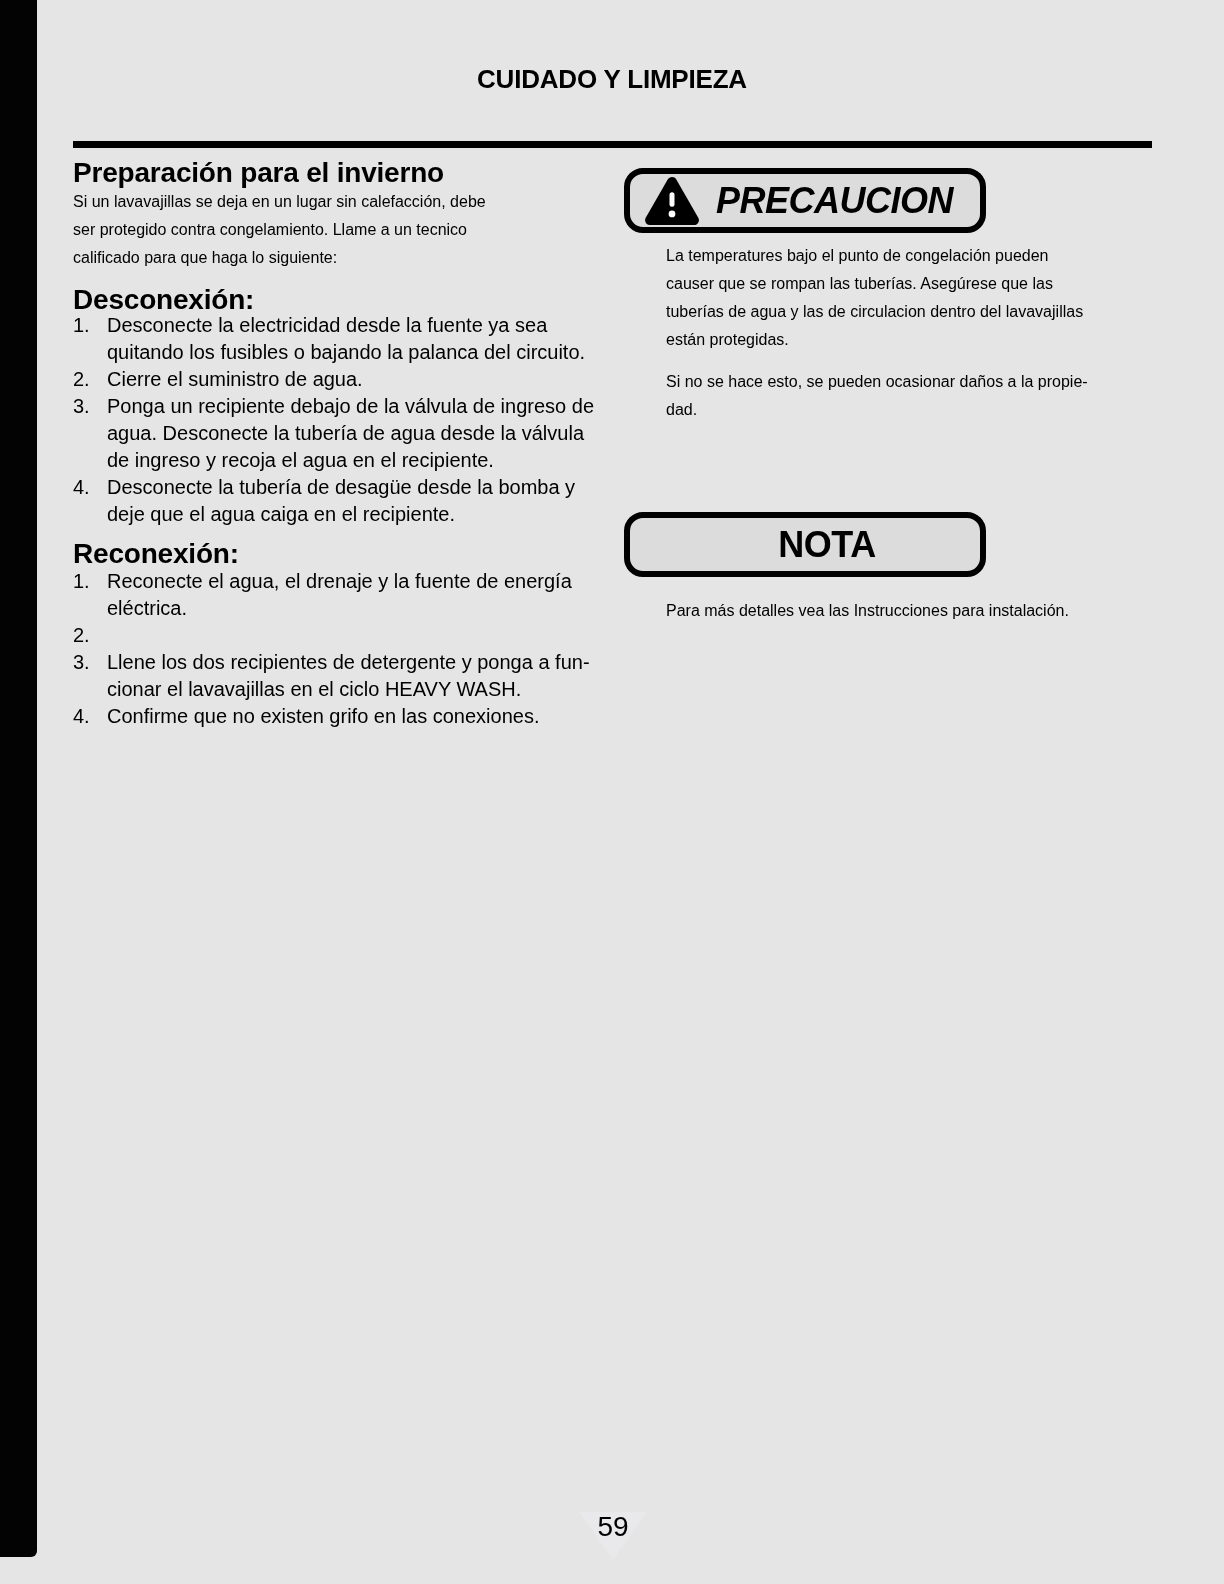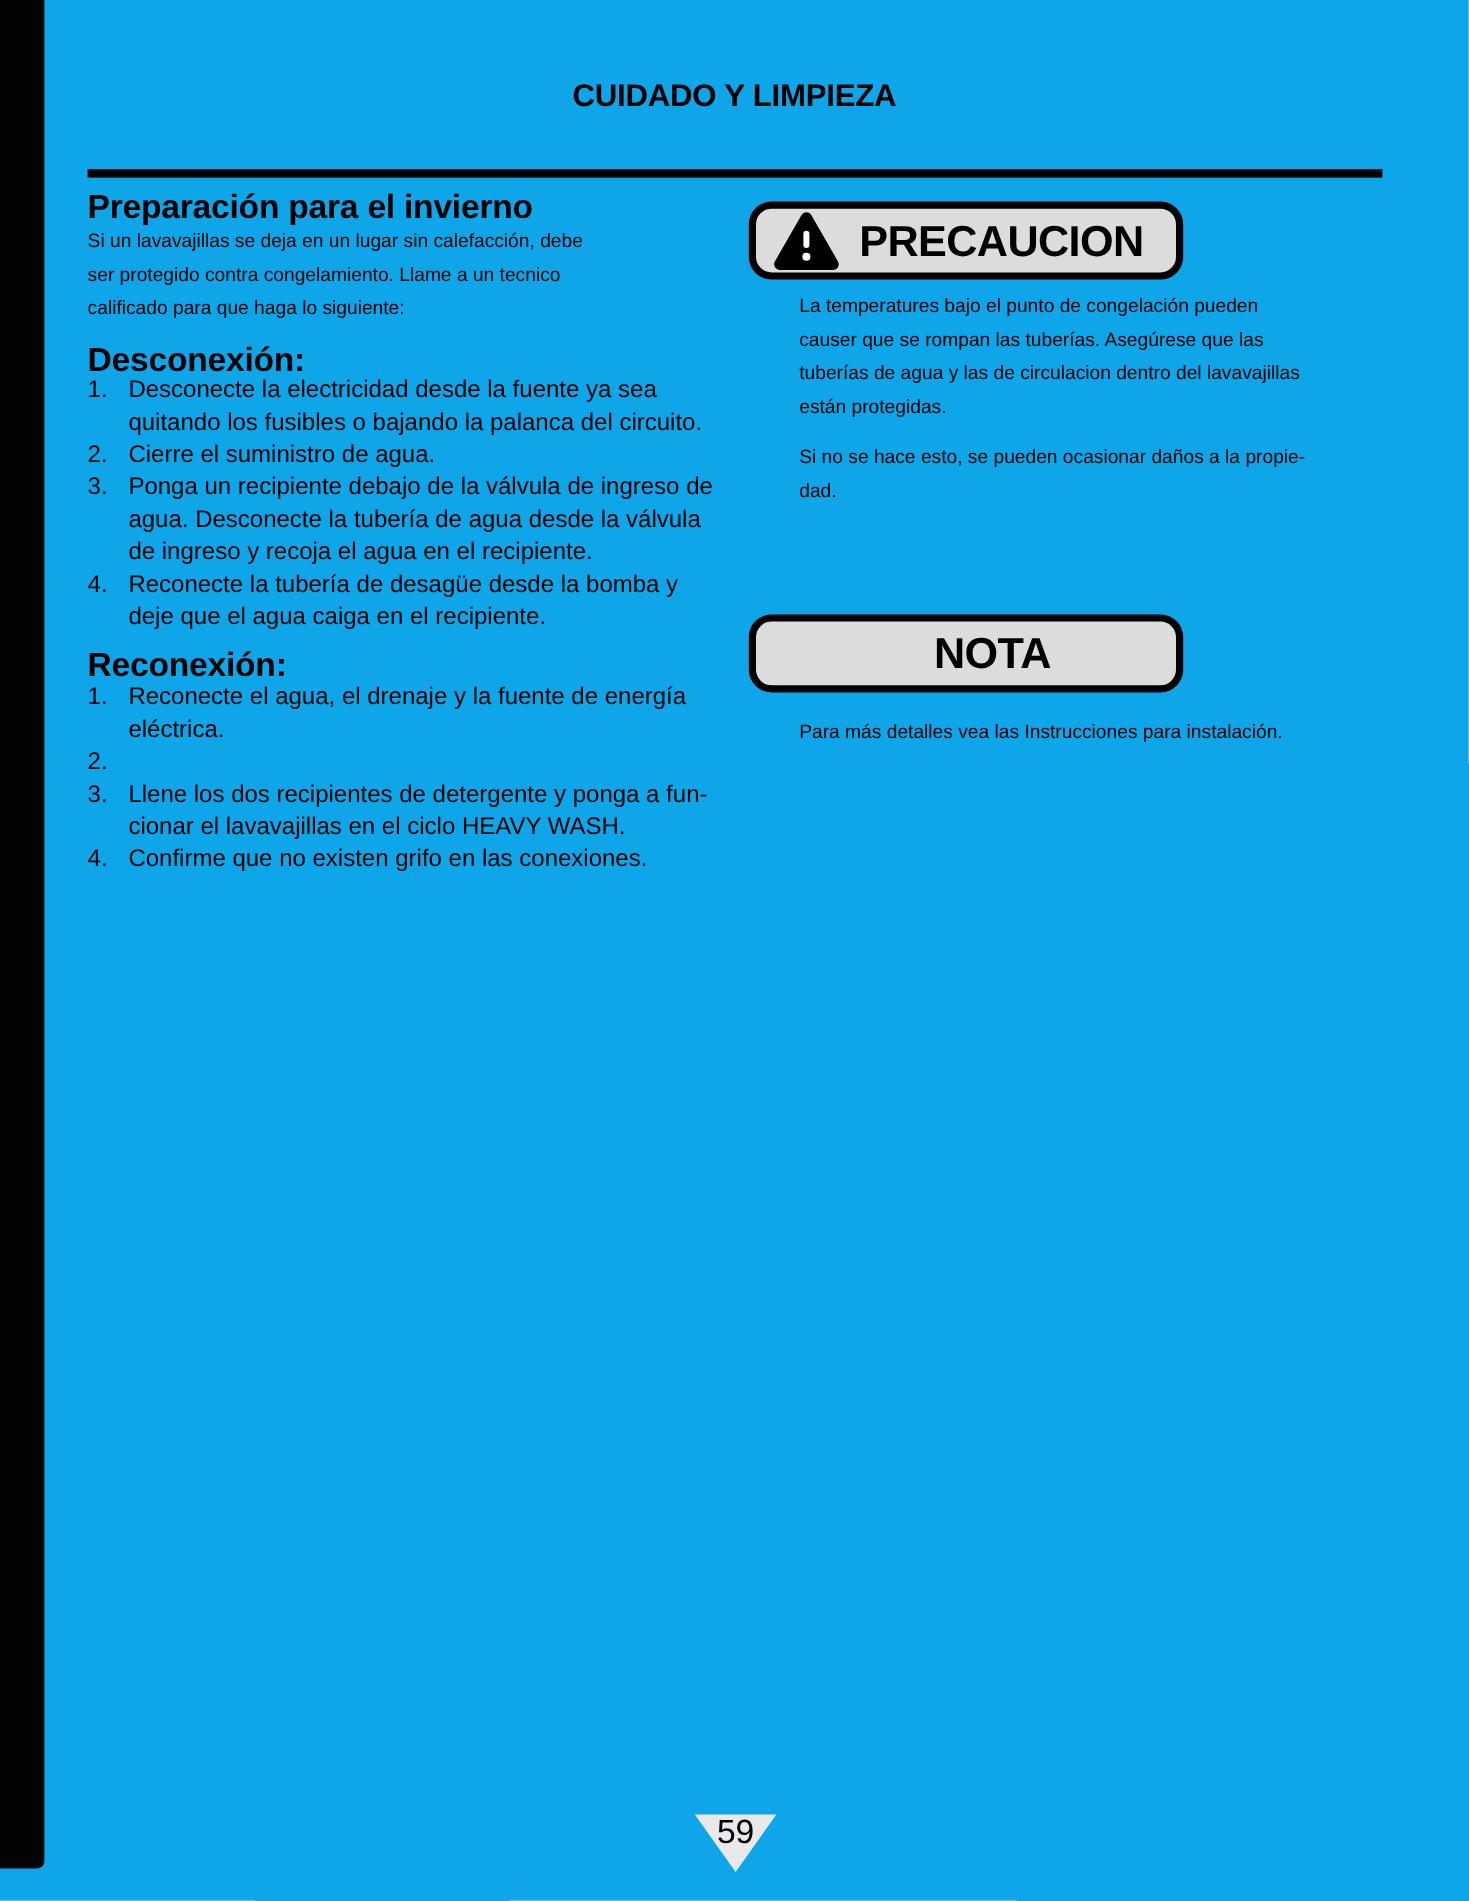--- a/index.html
+++ b/index.html
@@ -1,17 +1,17 @@
 <!DOCTYPE html>
 <html><head>
 <meta charset="utf-8">
 <style>
   html,body{margin:0;padding:0;background:#fff;}
   .page{
-    position:relative;width:1224px;height:1584px;background:#0ea5e9;
+    position:relative;width:1224px;height:1584px;background:#e5e5e5;
     font-family:"Liberation Sans","DejaVu Sans",sans-serif;color:#000;overflow:hidden;
   }
   
   .scan-bar{position:absolute;left:0;top:0;width:37px;height:1557px;background:#030303;border-radius:0 0 6px 0;}
   
   .page-title{position:absolute;left:0;top:64px;width:1224px;text-align:center;
     font-size:26px;font-weight:bold;letter-spacing:-0.2px;}
   
   .rule{position:absolute;left:73px;top:141px;width:1079px;height:7px;background:#000;}
   
@@ -27,21 +27,21 @@
   .li{display:flex;}
   .li .num{width:34px;flex:0 0 34px;font-size:20px;line-height:27px;}
   .li .itxt .ln{display:block;font-size:20px;line-height:27px;white-space:nowrap;}
   
   .callout{position:absolute;left:624px;width:362px;height:65px;box-sizing:border-box;
     background:#dcdcdc;border:6px solid #000;border-radius:19px;
     display:flex;align-items:center;}
   .caution-box{top:168px;padding-left:14px;}
   .nota-box{top:512px;justify-content:center;}
   .callout-label{font-size:36px;font-weight:bold;letter-spacing:-0.5px;white-space:nowrap;margin-left:44px;}
-  .caution-box .callout-label{margin-left:16px;}
+  .caution-box .callout-label{margin-left:16px;font-style:italic;}
   .warn-icon{width:56px;height:50px;flex:0 0 56px;}
   .rpara{position:absolute;left:624px;}
   .p-caution1{top:242px;}
   .p-caution2{top:368px;}
   .p-note{top:597px;}
   .rpara .ln{display:block;font-size:16px;line-height:28px;white-space:nowrap;margin-left:42px;}
   
   .footer-triangle{position:absolute;left:579px;top:1512px;width:0;height:0;
     border-left:34px solid transparent;border-right:34px solid transparent;
     border-top:48px solid #e9e9ec;}
@@ -88,21 +88,21 @@
       <span class="num">3.</span>
       <span class="itxt">
         <span class="ln">Ponga un recipiente debajo de la válvula de ingreso de</span>
         <span class="ln">agua. Desconecte la tubería de agua desde la válvula</span>
         <span class="ln">de ingreso y recoja el agua en el recipiente.</span>
       </span>
     </div>
     <div class="li">
       <span class="num">4.</span>
       <span class="itxt">
-        <span class="ln">Reconecte la tubería de desagüe desde la bomba y</span>
+        <span class="ln">Desconecte la tubería de desagüe desde la bomba y</span>
         <span class="ln">deje que el agua caiga en el recipiente.</span>
       </span>
     </div>
   </div>
 
   <div class="h-rec sec-h">Reconexión:</div>
 
   <div class="olist list-rec">
     <div class="li">
       <span class="num">1.</span>

